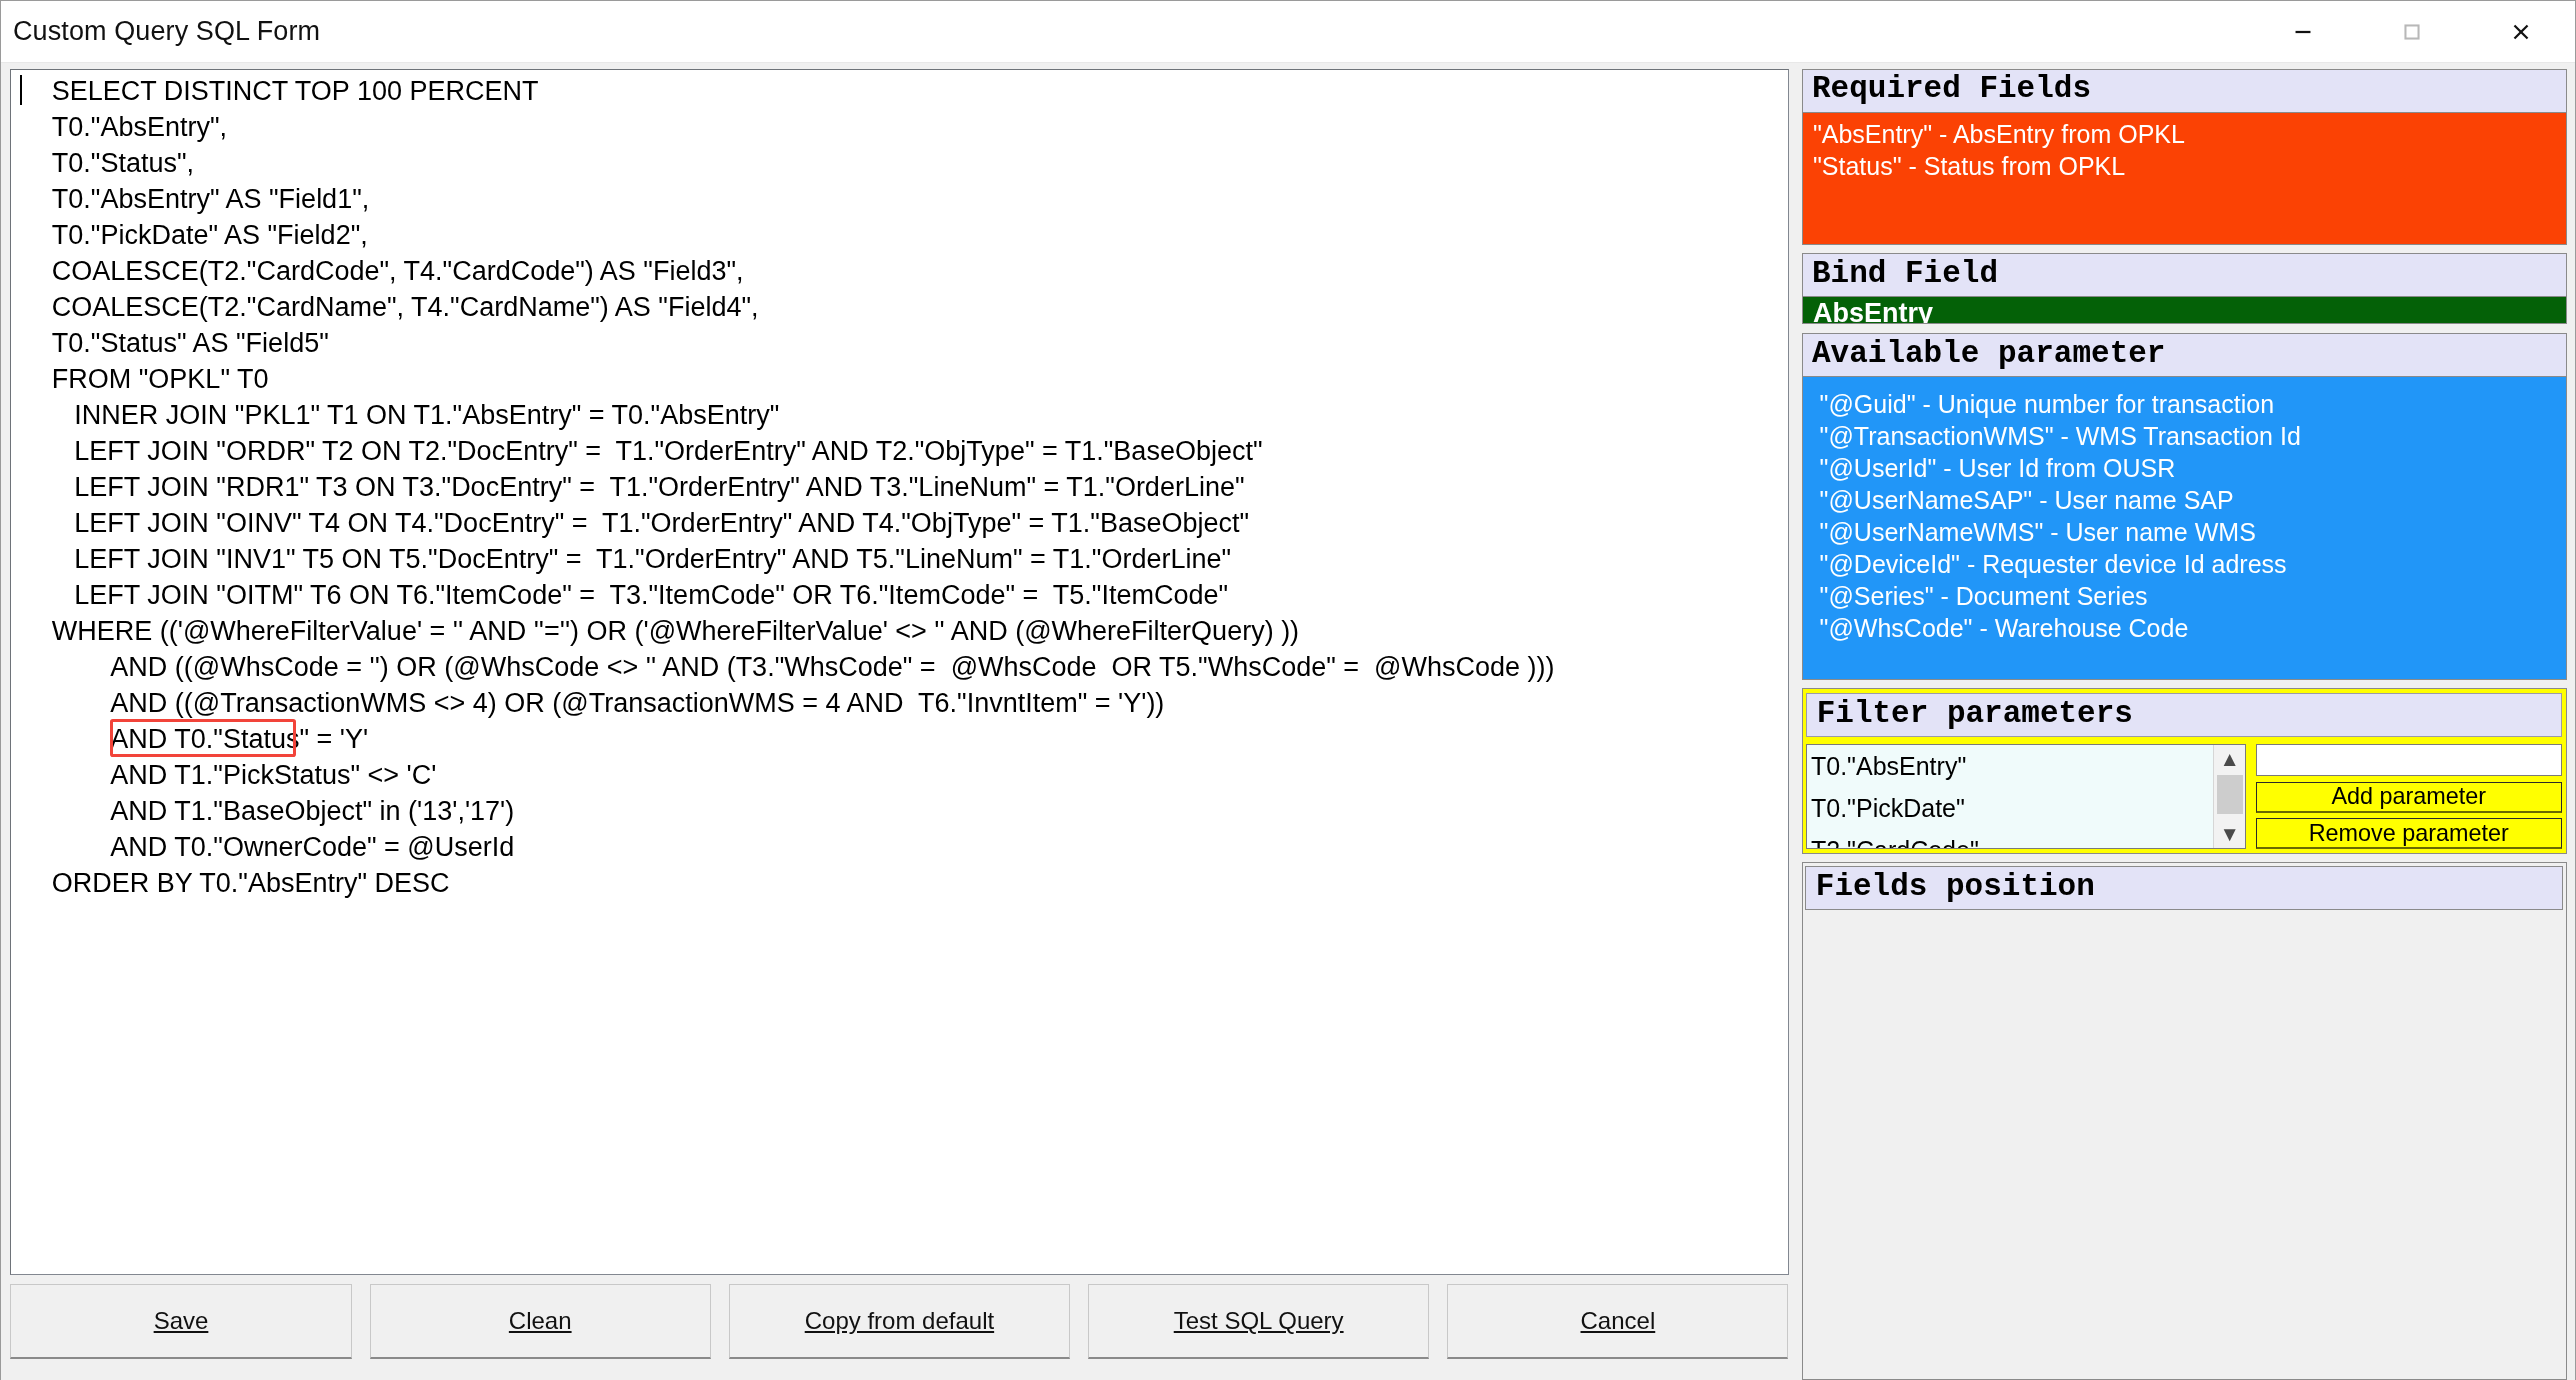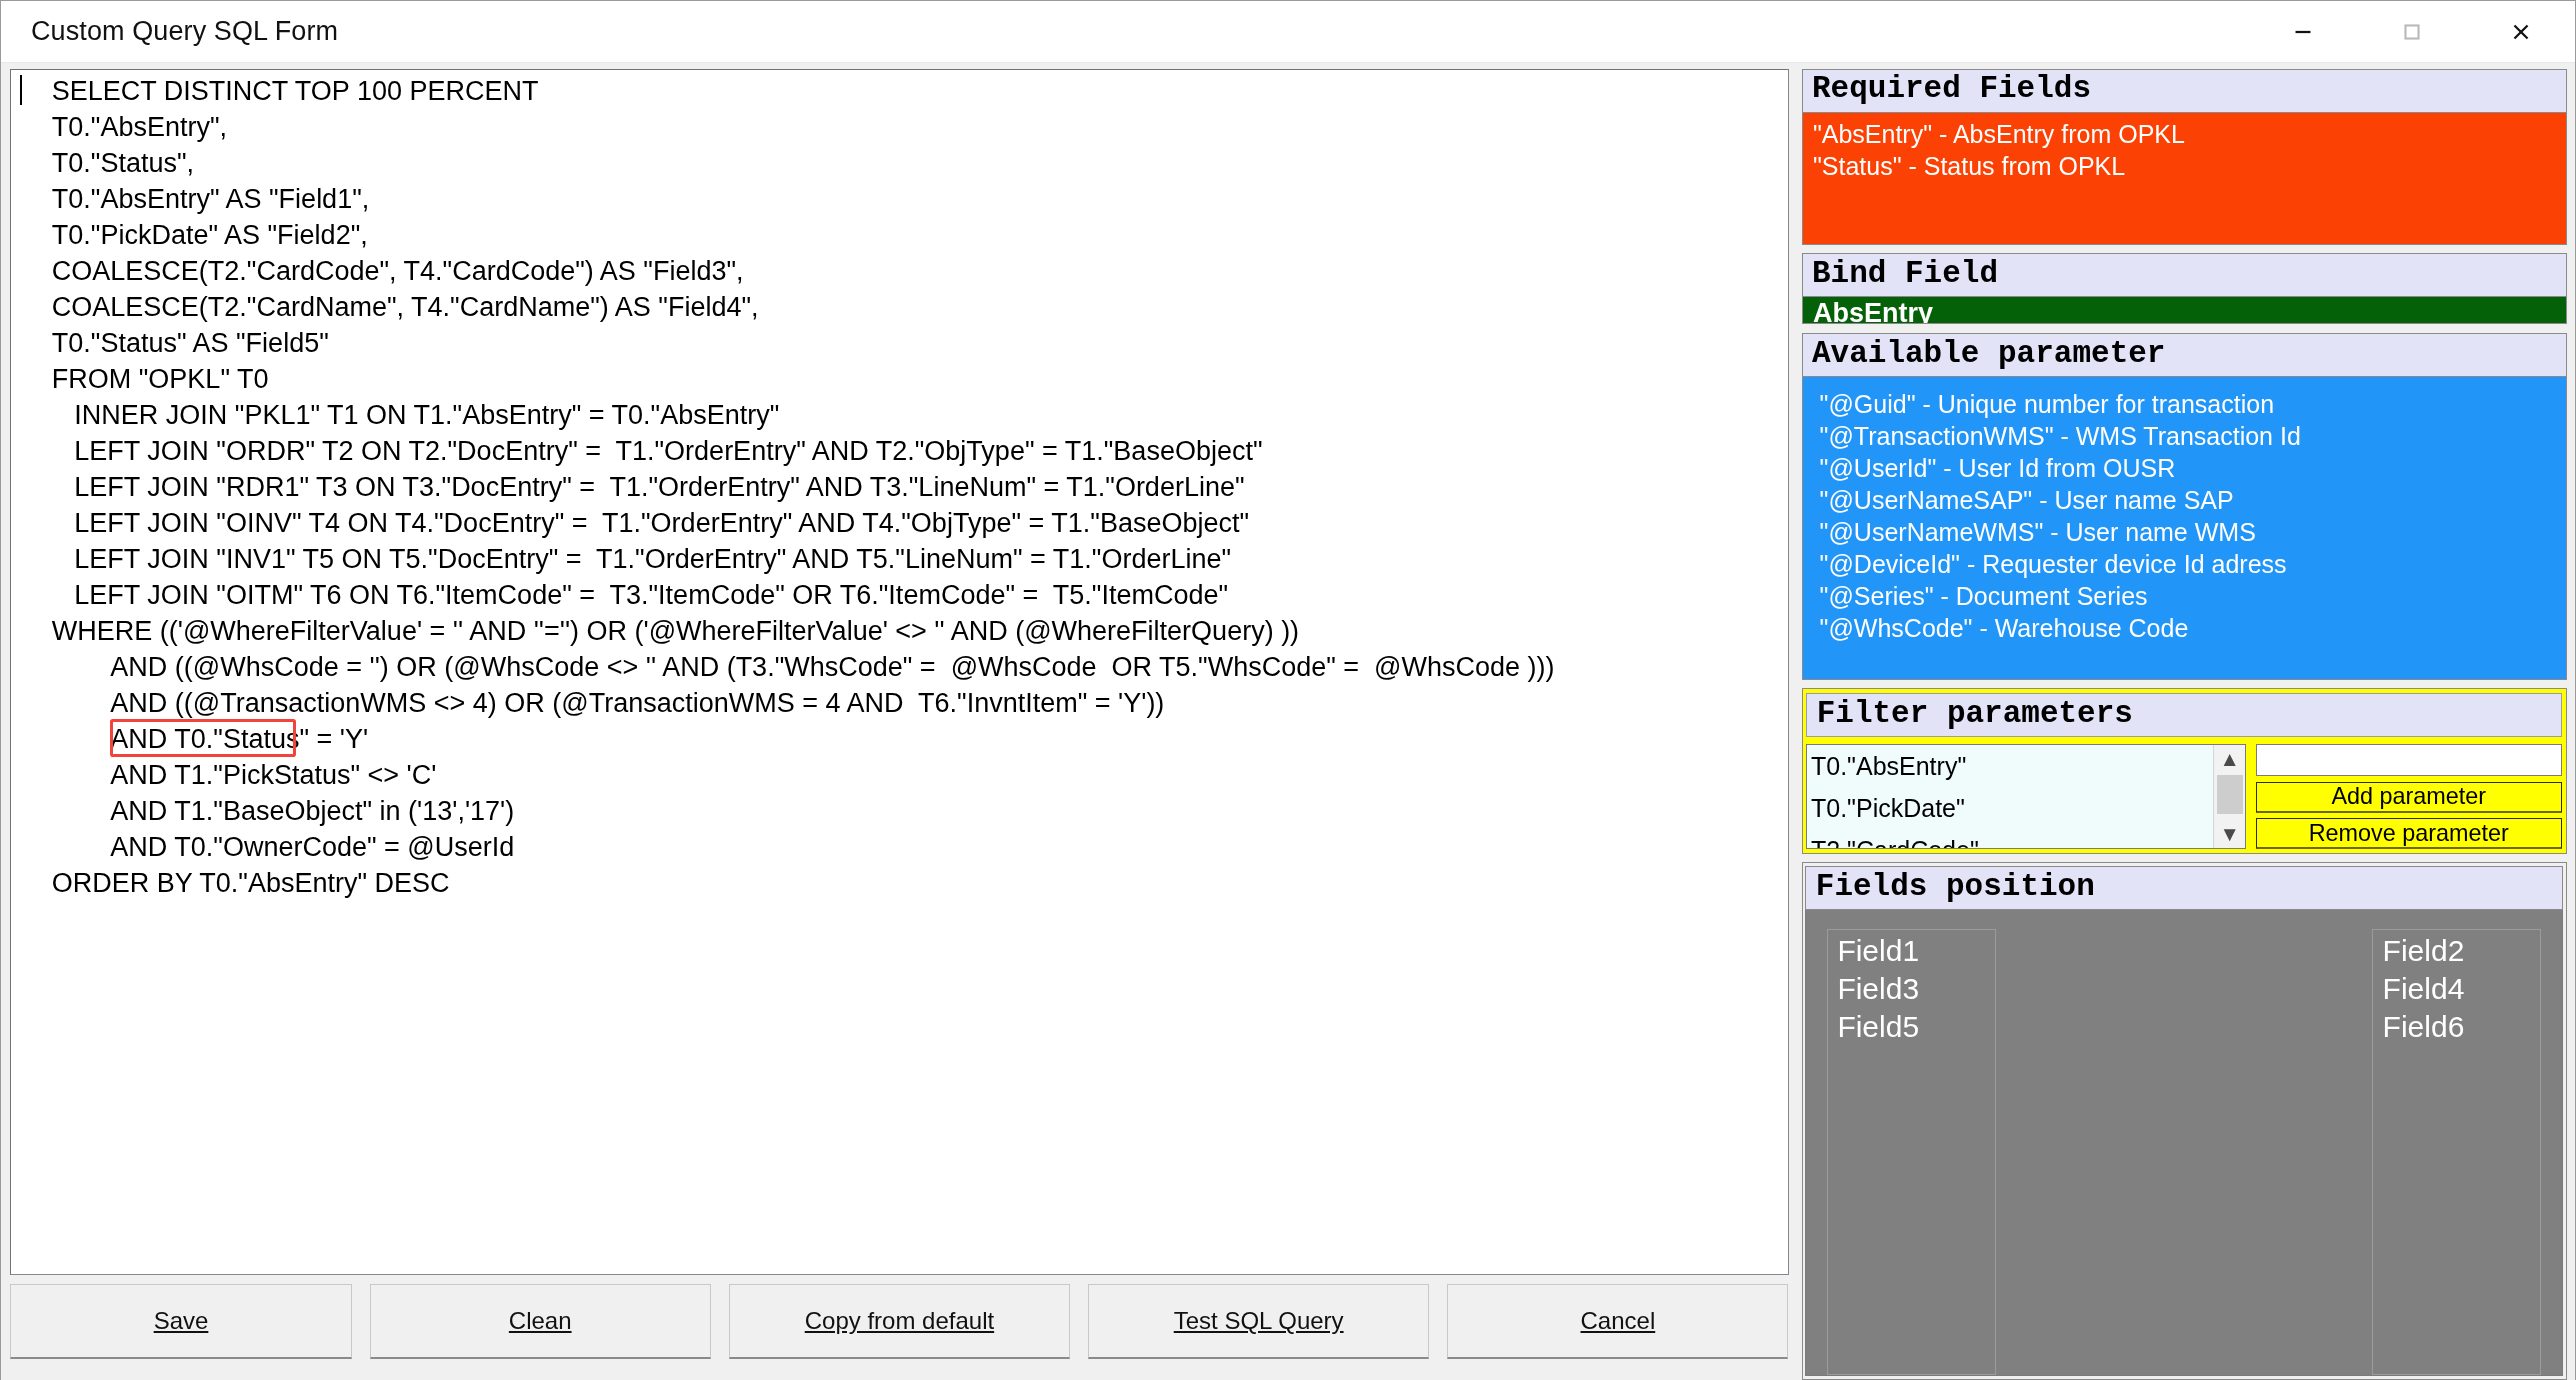--- a/index.html
+++ b/index.html
@@ -27,21 +27,21 @@
     min-height: 62px;
     background: #ffffff;
     display: flex;
     align-items: center;
     justify-content: space-between;
     border-bottom: 0.9px solid #e8e8e8;
   }
   .title-text {
     font-size: 27px;
     color: #111;
-    padding-left: 30px;
+    padding-left: 12px;
     letter-spacing: 0.1px;
     white-space: nowrap;
   }
   .win-buttons { display: flex; height: 100%; }
   .win-btn {
     width: 109px; height: 100%;
     display: flex; align-items: center; justify-content: center;
     background: #ffffff;
   }
   .win-btn svg { display: block; }
@@ -383,26 +383,18 @@
           <div class="filter-right">
             <input class="filter-input" type="text" placeholder="" style="">
             <div class="yellow-btn">Add parameter</div>
             <div class="yellow-btn">Remove parameter</div>
           </div>
         </div>
       </div>
 
       <div class="fp-wrap">
         <div class="panel-header">Fields position</div>
-        <div class="fp-body">
-          <div class="fp-colbox">Field1
-Field3
-Field5</div>
-          <div class="fp-colbox">Field2
-Field4
-Field6</div>
-        </div>
       </div>
 
     </div>
   </div>
 </div>
 
 
 </body></html>

